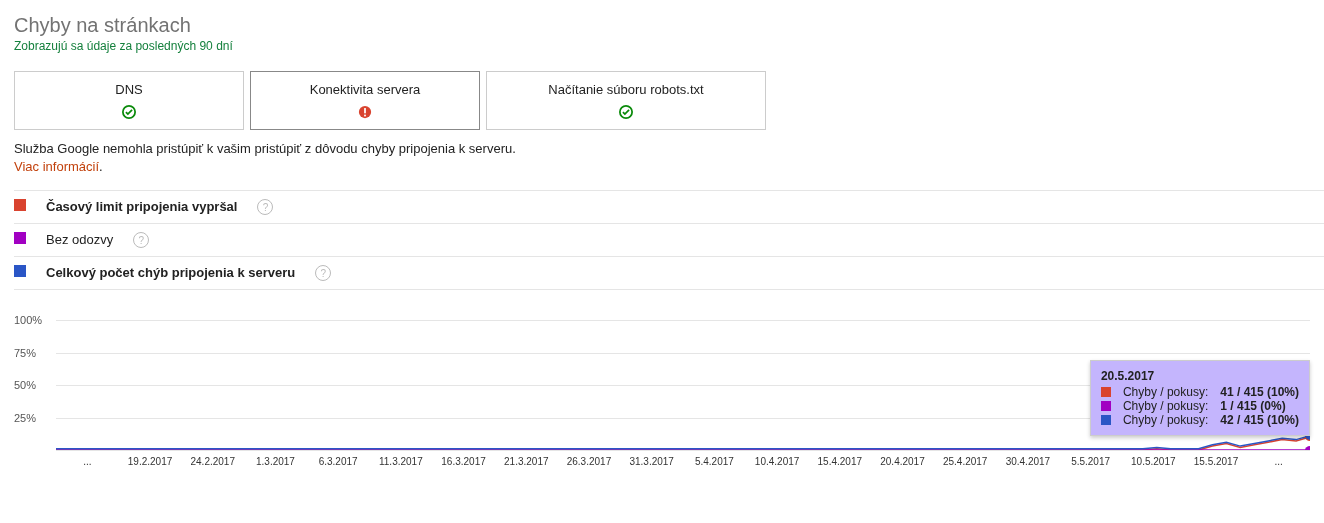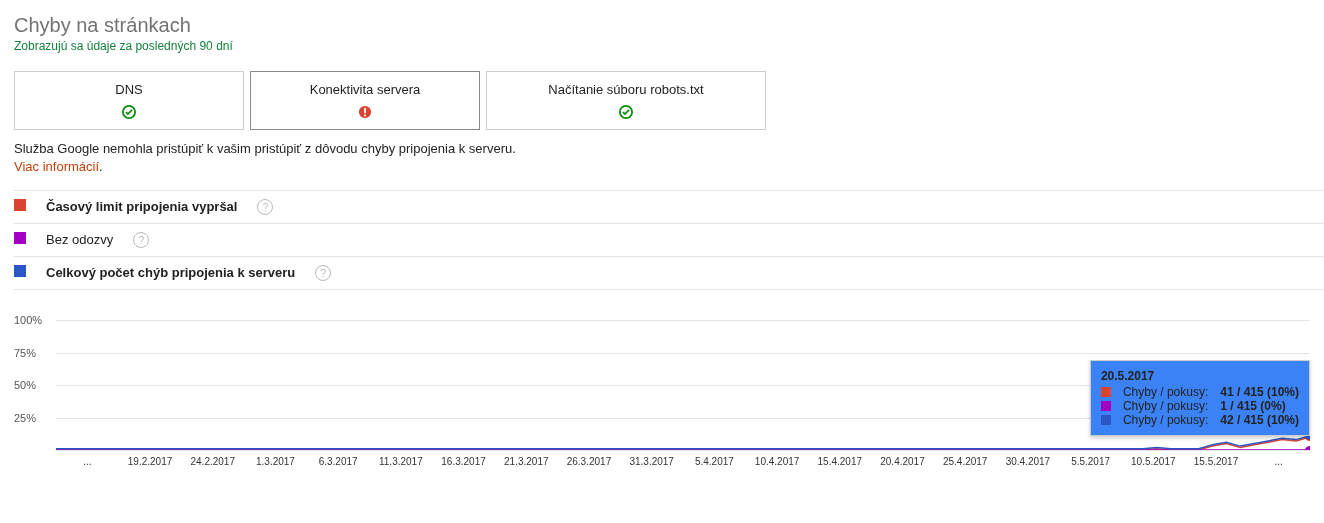--- a/index.html
+++ b/index.html
@@ -15,21 +15,21 @@
   .legend-row { display:flex; align-items:flex-start; gap:20px; padding:8px 0; border-bottom:1px solid #e5e5e5; font-size:13px; }
   .sq { width:12px; height:12px; flex:0 0 12px; }
   .help { width:14px; height:14px; border:1px solid #bbb; border-radius:50%; color:#bbb; font-size:10px; display:inline-flex; align-items:center; justify-content:center; cursor:pointer; }
   .bold { font-weight:bold; }
   .chart-wrap { position:relative; margin-top:30px; }
   .grid { position:relative; height:130px; margin-left:42px; margin-right:14px; }
   .gline { position:absolute; left:0; right:0; border-top:1px solid #e5e5e5; }
   .ylabel { position:absolute; left:-42px; top:-7px; width:36px; text-align:left; font-size:11px; color:#555; }
   .xaxis { display:flex; margin-left:42px; margin-right:14px; font-size:10px; color:#333; padding-top:6px; }
   .xaxis span { flex:1; text-align:center; white-space:nowrap; }
-  .tooltip { position:absolute; right:14px; top:40px; background:#3b82f6; border:1px solid #ccc; box-shadow:0 2px 4px rgba(0,0,0,.2); padding:8px 10px; font-size:12px; z-index:5; }
+  .tooltip { position:absolute; right:14px; top:40px; background:#c4b5fd; border:1px solid #ccc; box-shadow:0 2px 4px rgba(0,0,0,.2); padding:8px 10px; font-size:12px; z-index:5; }
   .tooltip .tt-date { font-weight:bold; margin-bottom:2px; }
   .tooltip .tt-row { display:flex; align-items:center; gap:12px; white-space:nowrap; }
   .tooltip .tt-sq { width:10px; height:10px; flex:0 0 10px; }
   svg.lines { position:absolute; left:0; top:0; width:100%; height:100%; }
   .svg-ok { width:14px; height:14px; }
   .svg-err { width:14px; height:14px; }
   hr.bottom { border:none; border-top:1px solid #e5e5e5; margin:60px 14px 0 0; }
 </style>
 </head>
 <body>

